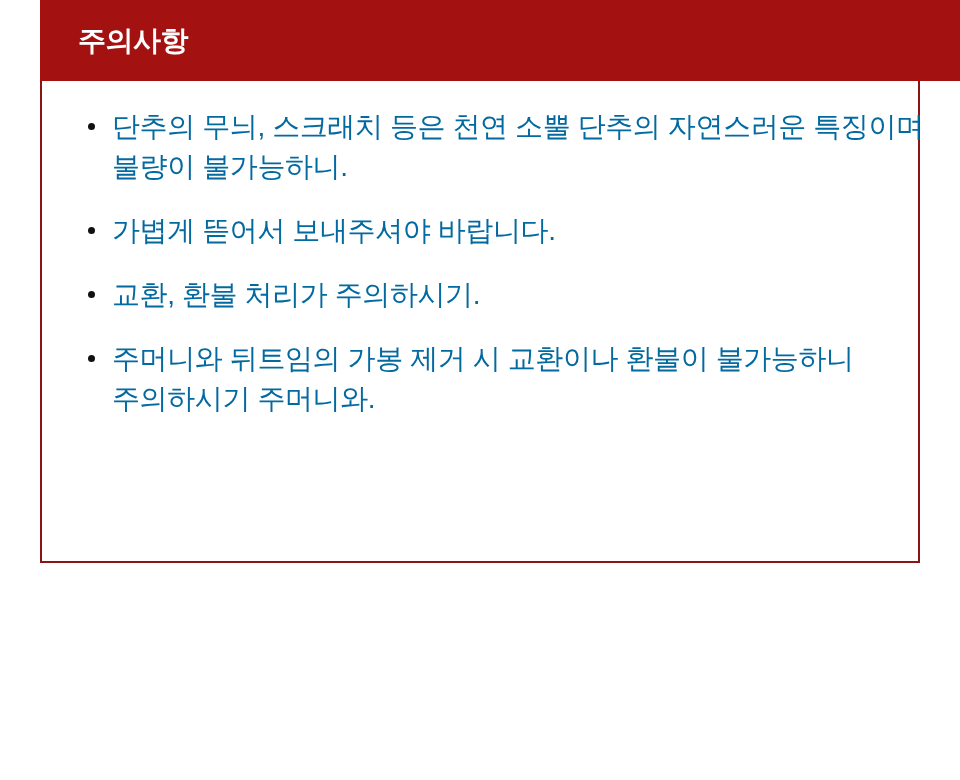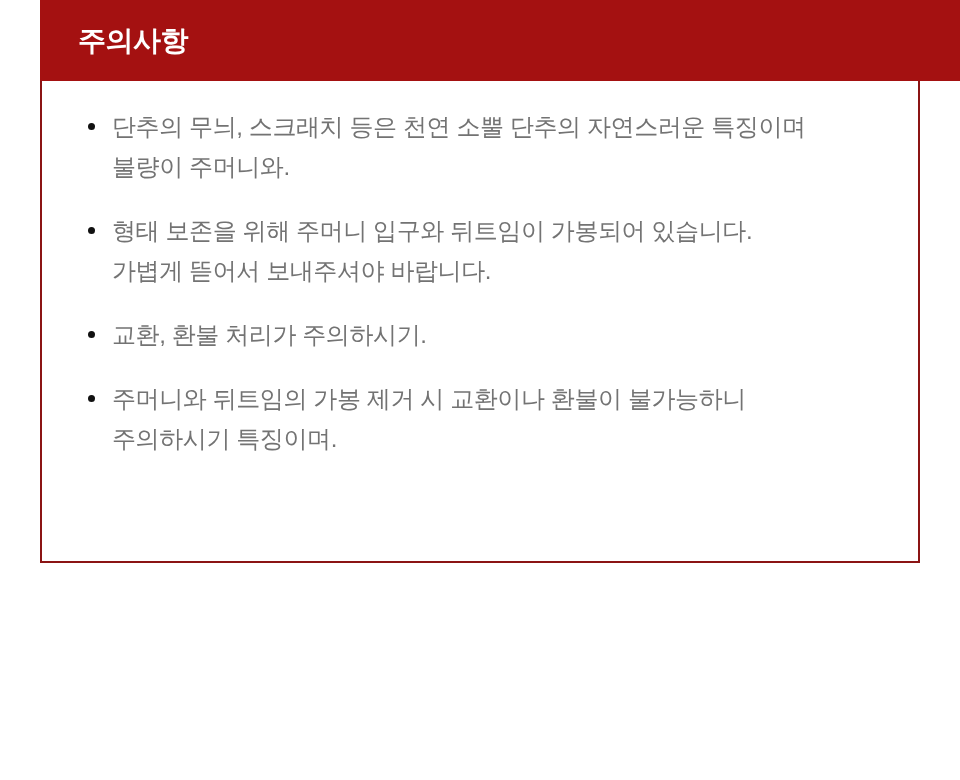--- a/index.html
+++ b/index.html
@@ -72,58 +72,57 @@
     left: 2px;
     top: 16px;
     width: 7px;
     height: 7px;
     border-radius: 50%;
     background: #111111;
   }
 
   .bullet-text {
     display: block;
-    color: #737373;
-    font-size: 24px;
+    color: #0369a1;
+    font-size: 28px;
     line-height: 40px;
     letter-spacing: -0.4px;
     white-space: nowrap;
   }
 </style>
 </head>
 <body>
 
 <div class="notice-panel">
 
   <div class="notice-header">
     <span class="notice-title">주의사항</span>
   </div>
 
   <div class="notice-body">
     <ul class="bullet-list">
 
       <li class="bullet-item">
         <span class="bullet-marker"></span>
         <span class="bullet-text">단추의 무늬, 스크래치 등은 천연 소뿔 단추의 자연스러운 특징이며</span>
-        <span class="bullet-text">불량이 주머니와.</span>
+        <span class="bullet-text">불량이 불가능하니.</span>
       </li>
 
       <li class="bullet-item">
         <span class="bullet-marker"></span>
-        <span class="bullet-text">형태 보존을 위해 주머니 입구와 뒤트임이 가봉되어 있습니다.</span>
         <span class="bullet-text">가볍게 뜯어서 보내주셔야 바랍니다.</span>
       </li>
 
       <li class="bullet-item">
         <span class="bullet-marker"></span>
         <span class="bullet-text">교환, 환불 처리가 주의하시기.</span>
       </li>
 
       <li class="bullet-item">
         <span class="bullet-marker"></span>
         <span class="bullet-text">주머니와 뒤트임의 가봉 제거 시 교환이나 환불이 불가능하니</span>
-        <span class="bullet-text">주의하시기 특징이며.</span>
+        <span class="bullet-text">주의하시기 주머니와.</span>
       </li>
 
     </ul>
   </div>
 
 </div>
 
 </body></html>

